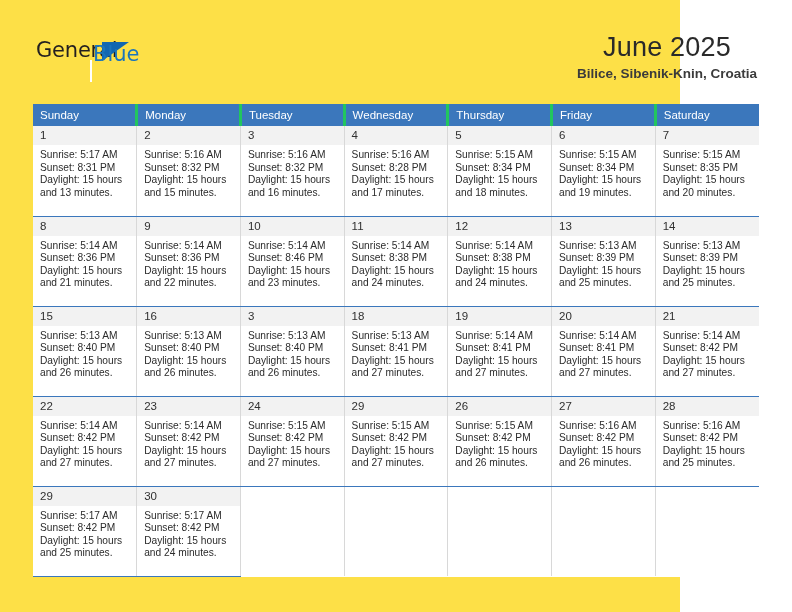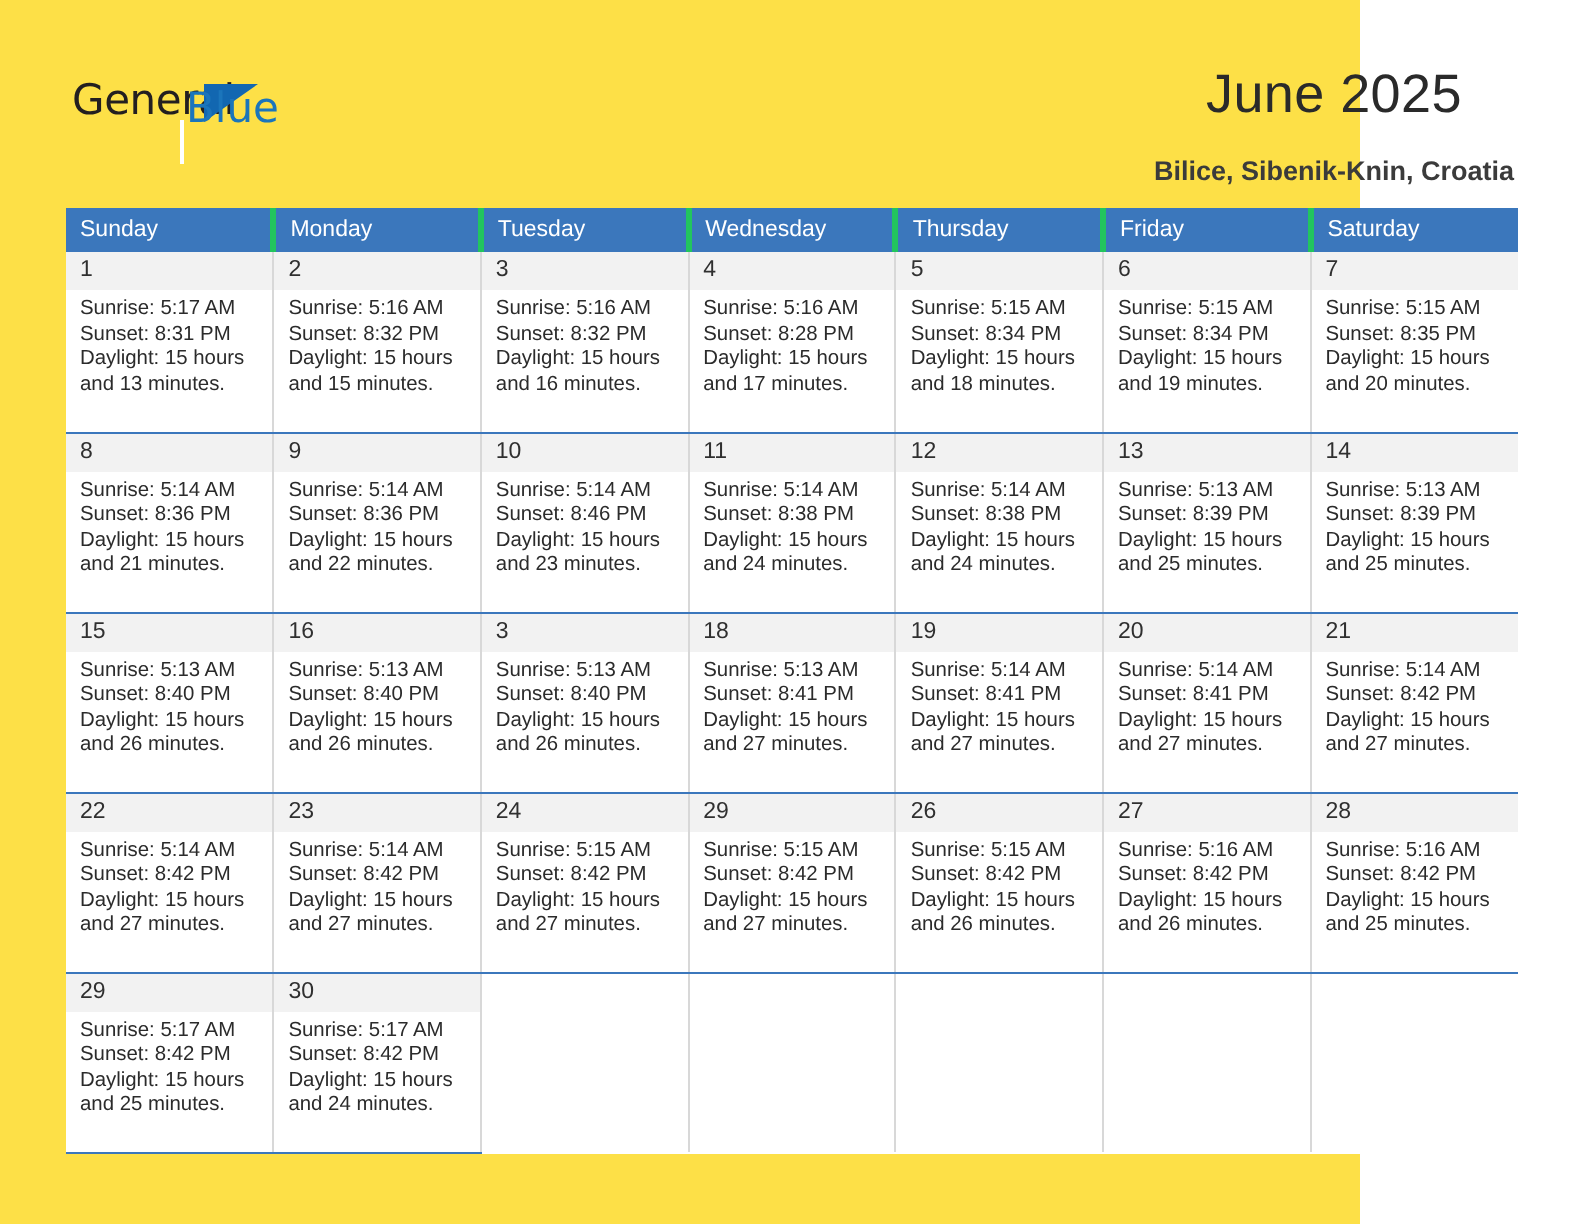--- a/index.html
+++ b/index.html
@@ -75,21 +75,21 @@
     color: #2a2a2a;
     font-weight: normal;
     line-height: 34px;
     letter-spacing: 0.2px;
     text-align: center;
   }
   .cal-subtitle {
     font-size: 13.5px;
     color: #3b3b3b;
     line-height: 20px;
-    margin-top: 12px;
+    margin-top: 0;
     font-weight: bold;
   }
 
   
   .cal-wrap {
     position: absolute;
     left: 33px;
     top: 104px;
     width: 726px;
   }

